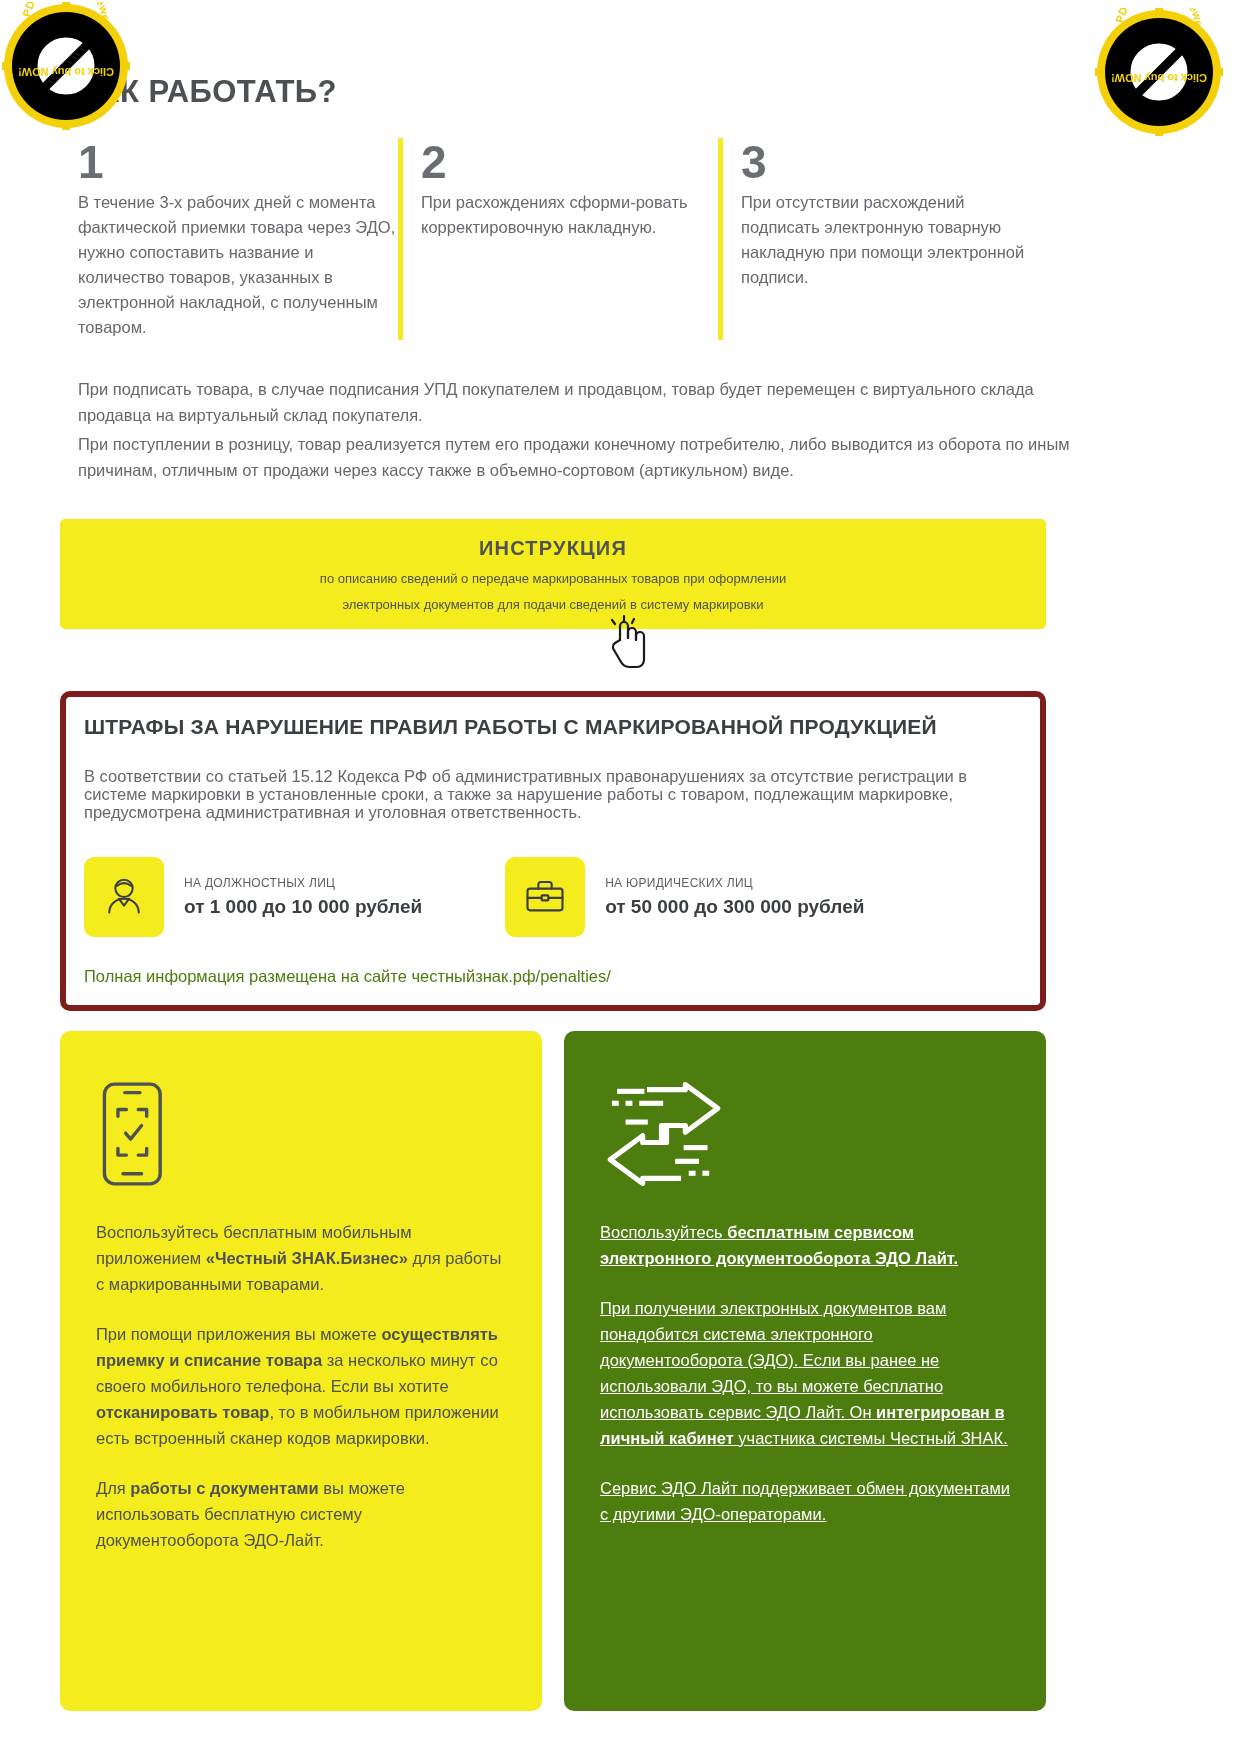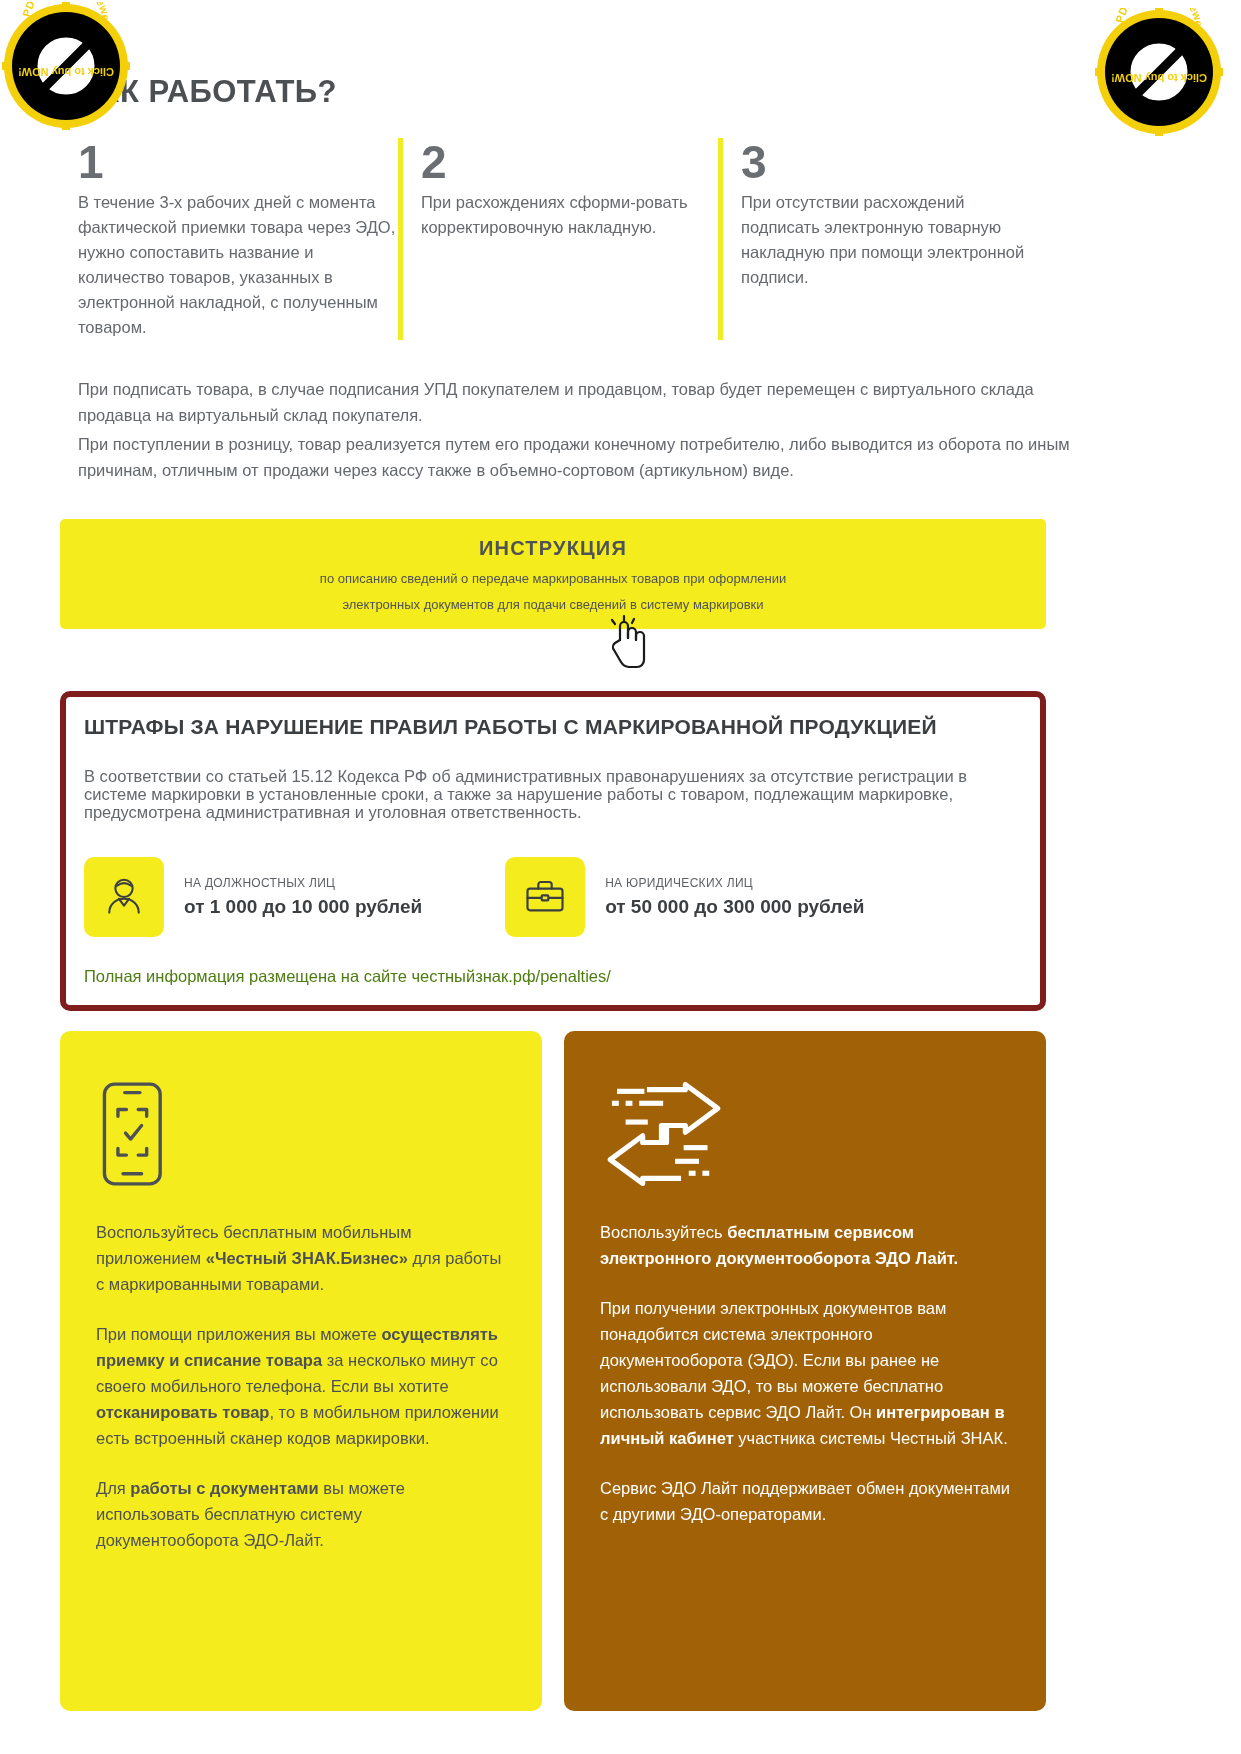--- a/index.html
+++ b/index.html
@@ -202,21 +202,21 @@
     gap: 22px;
   }
   .card {
     width: 482px;
     min-height: 680px;
     border-radius: 10px;
     box-sizing: border-box;
     padding: 28px 36px 36px 36px;
   }
   .card-yellow { background: #f5ec1d; color: #4d5154; }
-  .card-gray   { background: #a16207; color: #ffffff; }
+  .card-gray   { background: #4d7c0f; color: #ffffff; text-decoration: underline; }
   .card-icon { height: 150px; display: flex; align-items: center; }
   .card-text {
     font-size: 16.5px;
     line-height: 26px;
     margin-top: 10px;
   }
   .card-text p { margin: 0 0 24px 0; }
   .card-text b { font-weight: bold; }
 </style>
 </head>

